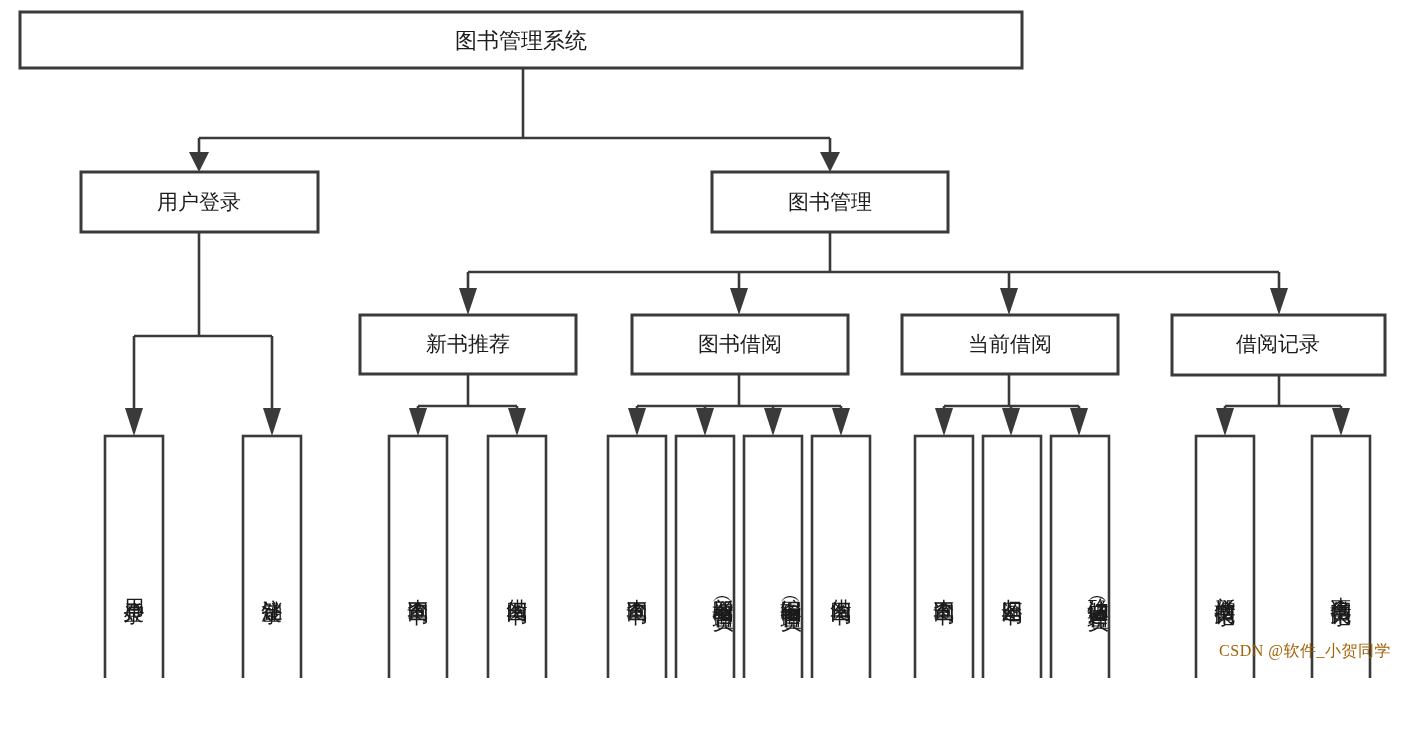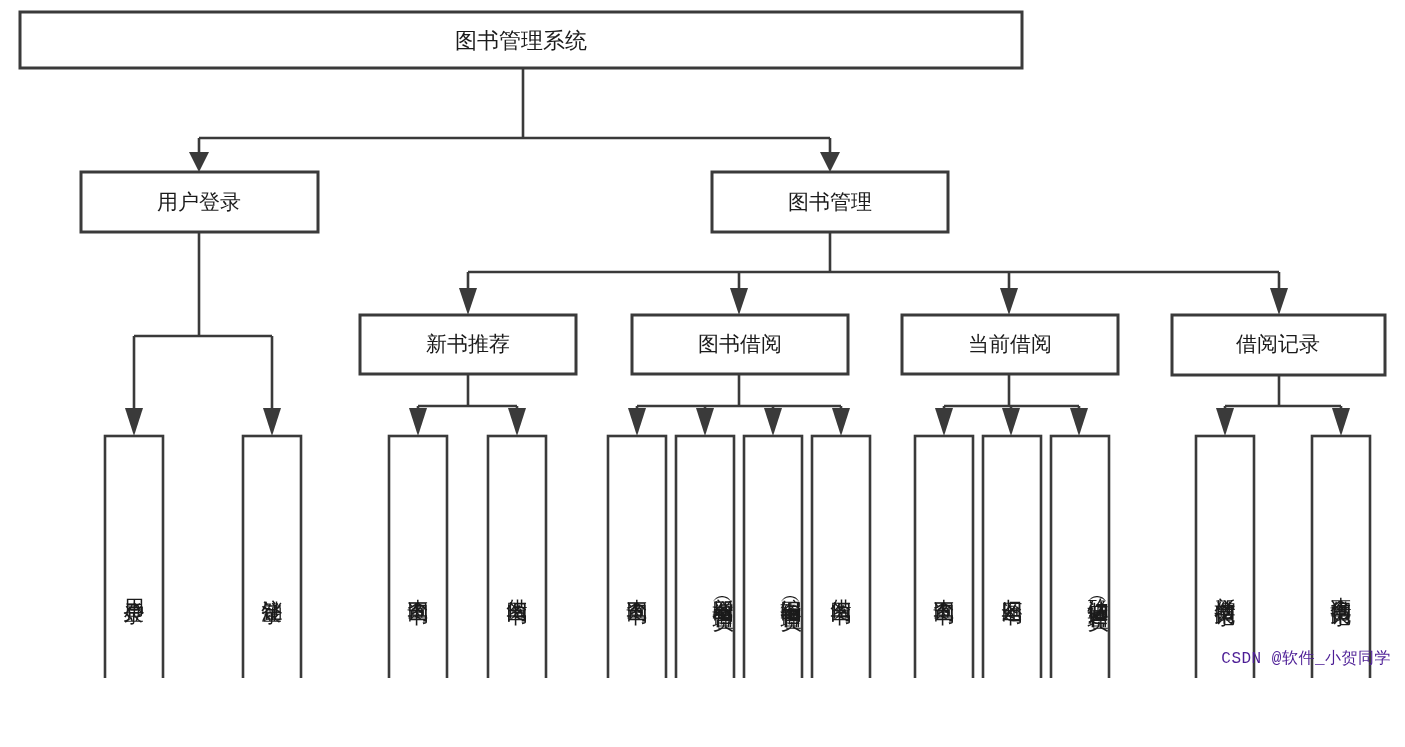--- a/index.html
+++ b/index.html
@@ -71,24 +71,24 @@
     letter-spacing: 2px;
     display: flex;
     align-items: center;
     justify-content: center;
     white-space: nowrap;
     pointer-events: none;
   }
   .watermark {
     position: absolute;
     right: 14px;
-    bottom: 9px;
-    font-family: Liberation Mono, monospace;
+    bottom: 16px;
+    font-family: Liberation Serif, serif;
     font-size: 16px;
-    color: #4c1d95;
+    color: #a16207;
     letter-spacing: 0.5px;
     white-space: nowrap;
   }
 </style>
 </head>
 <body>
 
 <div id="diagram-root">
 
   <svg class="diagram-svg" viewBox="0 0 1405 747">

